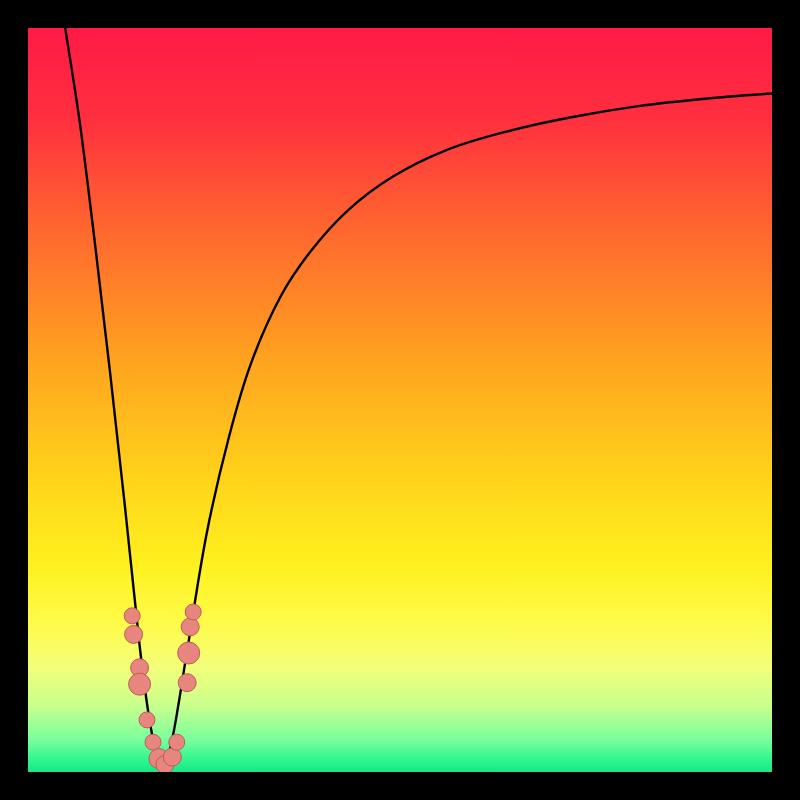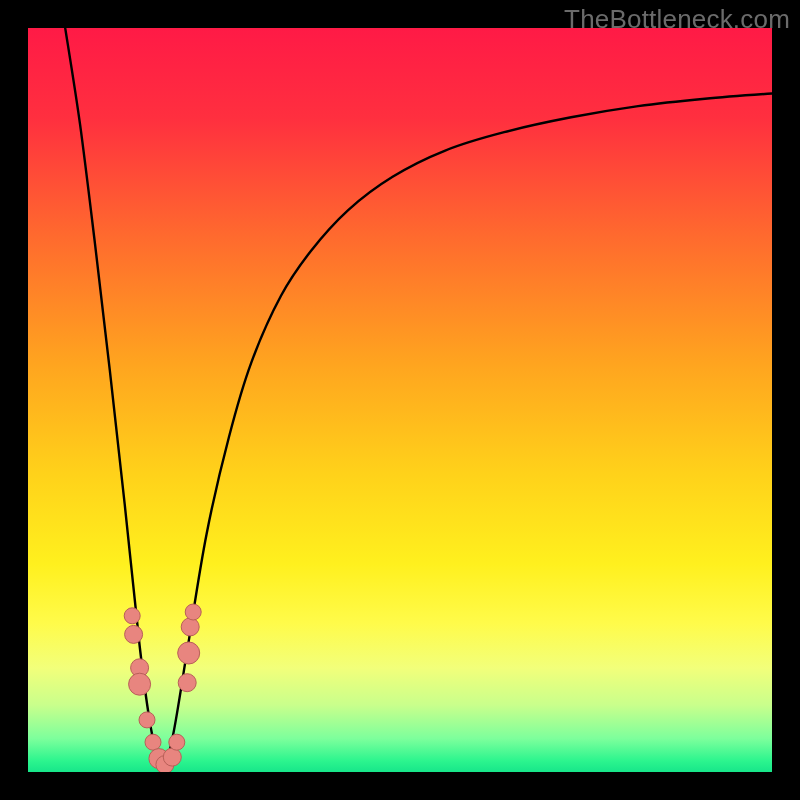--- a/index.html
+++ b/index.html
@@ -94,15 +94,14 @@
           <circle cx="148.8" cy="714.2" r="8" fill="#e8857f" stroke="#b85f58" stroke-width="1"></circle>
           <circle cx="159.2" cy="654.7" r="9" fill="#e8857f" stroke="#b85f58" stroke-width="1"></circle>
           <circle cx="160.7" cy="625.0" r="11" fill="#e8857f" stroke="#b85f58" stroke-width="1"></circle>
           <circle cx="162.2" cy="598.9" r="9" fill="#e8857f" stroke="#b85f58" stroke-width="1"></circle>
           <circle cx="165.2" cy="584.0" r="8" fill="#e8857f" stroke="#b85f58" stroke-width="1"></circle>
         </g>
     </svg>
 
   </div>
 
-  <div class="watermark">TheBottleneck.com</div>
 
 </div>
 
 </body></html>

